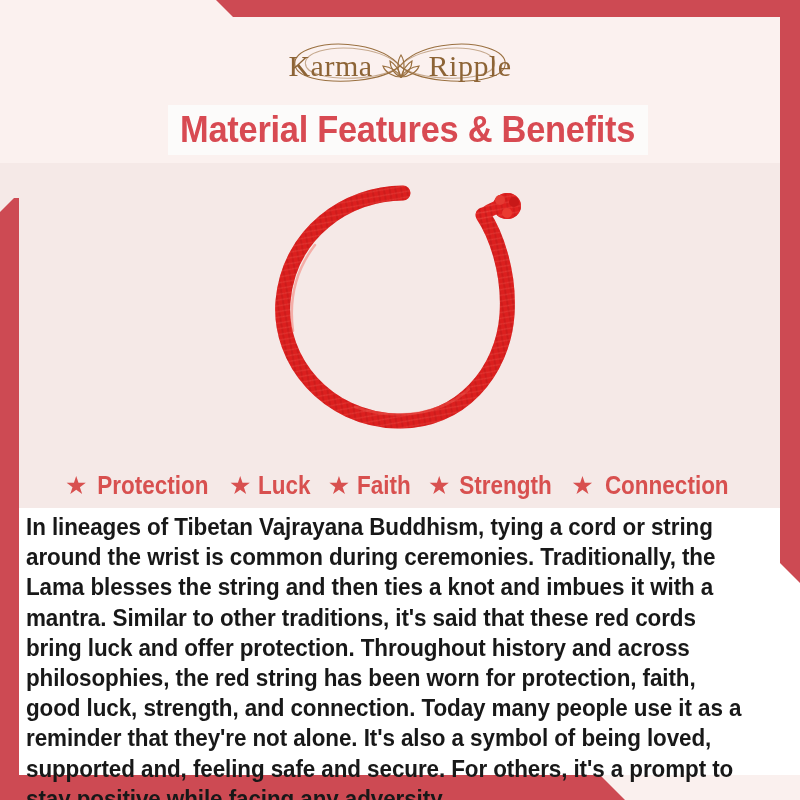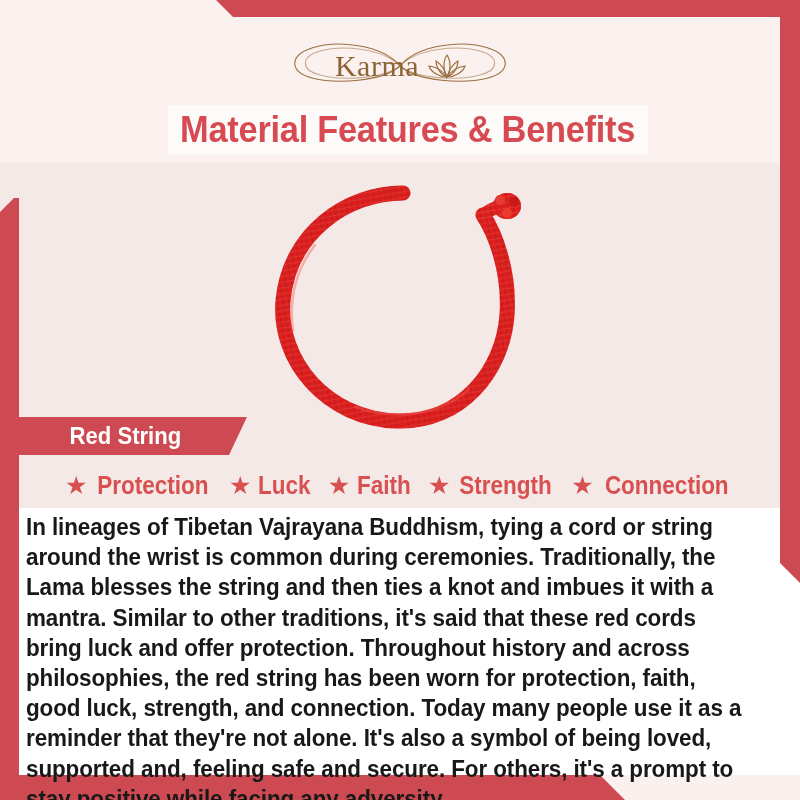--- a/index.html
+++ b/index.html
@@ -190,20 +190,21 @@
         <span class="logo-word">Karma</span>
         <svg class="logo-lotus" viewBox="0 0 40 34">
           <g fill="none" stroke="#9a7040" stroke-width="1.2">
             <path d="M20 6 C 16 12, 16 22, 20 28 C 24 22, 24 12, 20 6 Z"></path>
             <path d="M20 28 C 14 26, 9 19, 9 12 C 14 15, 18 21, 20 28 Z"></path>
             <path d="M20 28 C 26 26, 31 19, 31 12 C 26 15, 22 21, 20 28 Z"></path>
             <path d="M20 28 C 12 28, 4 23, 2 17 C 9 18, 16 22, 20 28 Z"></path>
             <path d="M20 28 C 28 28, 36 23, 38 17 C 31 18, 24 22, 20 28 Z"></path>
           </g>
         </svg>
+        <span class="logo-word">Ripple</span>
       </div>
     </div>
   </div>
 
   <div class="title-box">
     <div class="title-text">Material Features &amp; Benefits</div>
   </div>
 
   <div class="bracelet-area">
     <svg class="bracelet-svg" viewBox="0 0 290 265">
@@ -234,23 +235,20 @@
         <circle cx="245" cy="25" r="5" fill="#e53b33"></circle>
         <circle cx="259" cy="27" r="5" fill="#c81818"></circle>
         <circle cx="252" cy="38" r="5" fill="#ea3a30"></circle>
       </g>
 
       <path d="M60 70 C 40 96, 34 126, 38 156" fill="none" stroke="#f4665c" stroke-width="2.5" opacity="0.45" stroke-linecap="round"></path>
       <path d="M100 232 C 140 246, 186 240, 214 214" fill="none" stroke="#f4665c" stroke-width="2.5" opacity="0.35" stroke-linecap="round"></path>
     </svg>
   </div>
 
-  <div class="banner">
-    <span class="banner-label">Red String</span>
-  </div>
 
   <div class="features">
     <div class="feature">
       <span class="feature-star">★</span>
       <span class="feature-label">Protection</span>
     </div>
     <div class="feature">
       <span class="feature-star">★</span>
       <span class="feature-label">Luck</span>
     </div>

